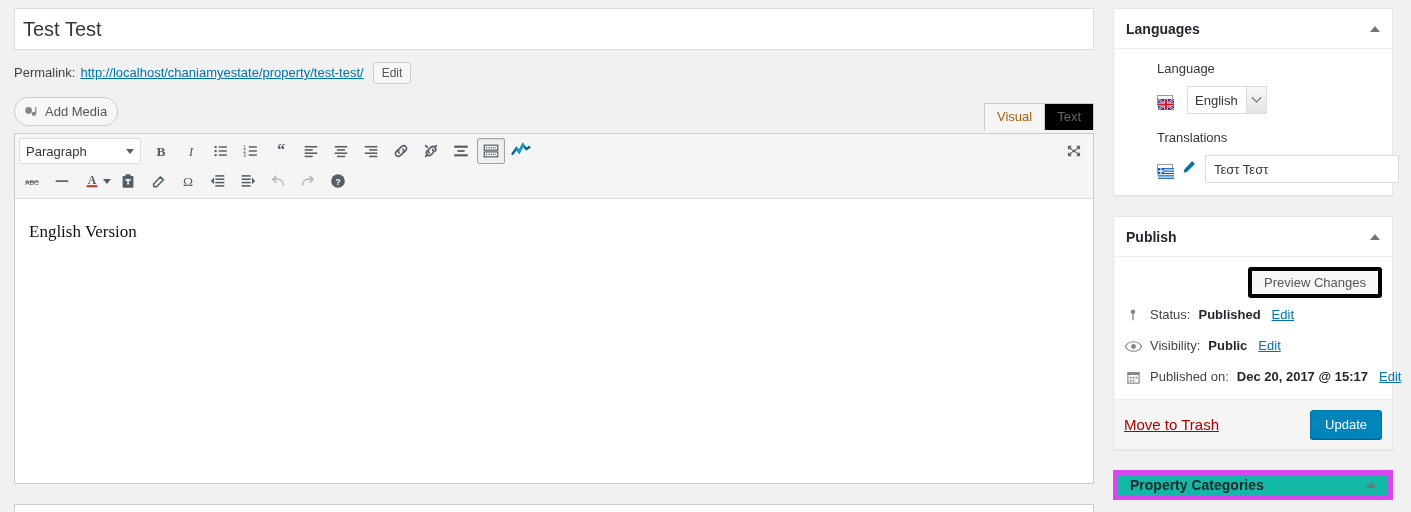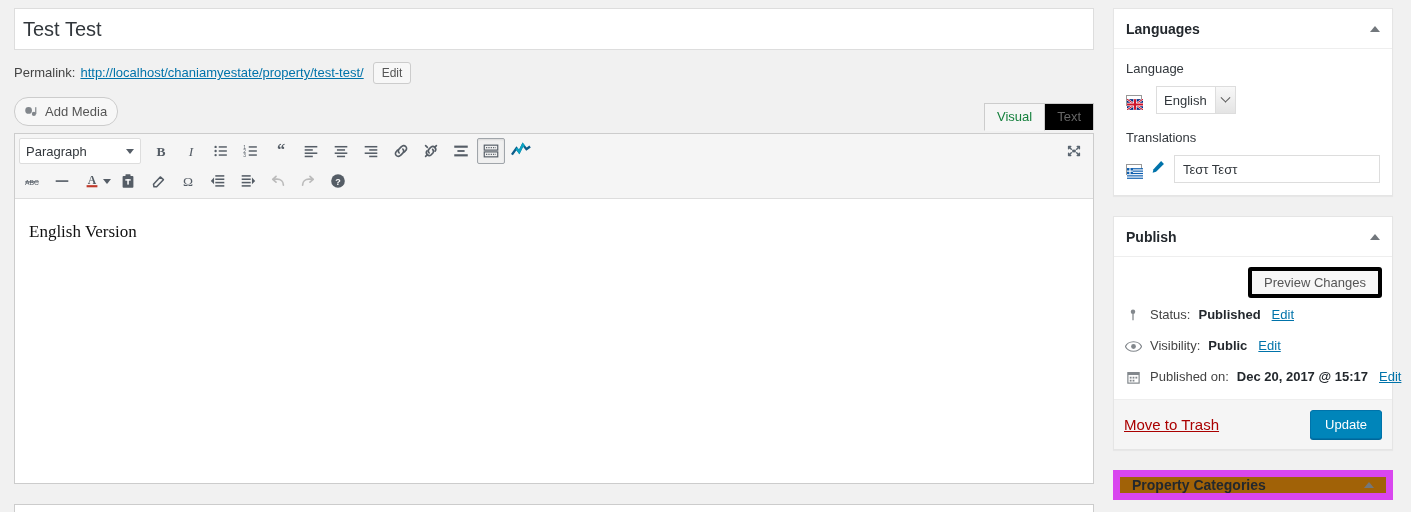--- a/index.html
+++ b/index.html
@@ -107,21 +107,21 @@
     border: 1px solid #ccc;
     border-bottom: none;
     background: #000000;
     color: #666;
     cursor: pointer;
     margin-left: -1px;
     height: 27px;
   }
   .ed-tab.active {
     background: #f5f5f5;
-    color: #15803d;
+    color: #a16207;
     border-color: #ccc;
     border-bottom: 1px solid #f5f5f5;
     margin-bottom: -1px;
     height: 28px;
   }
 
   
   .editor-wrap {
     margin-top: 6px;
     border: 1px solid #ccc;
@@ -245,21 +245,21 @@
     color: #23282d;
     font-family: "Liberation Sans", sans-serif;
   }
   .toggle-tri {
     width: 0; height: 0;
     border-left: 5px solid transparent;
     border-right: 5px solid transparent;
     border-bottom: 6px solid #72777c;
     cursor: pointer;
   }
-  .postbox-body { padding: 12px; }
+  .postbox-body { padding: 12px; margin-left: 31px; }
 
   .field-label {
     font-size: 13px;
     color: #32373c;
     margin-bottom: 10px;
     font-family: "Liberation Sans", sans-serif;
   }
   .lang-row {
     display: flex;
     align-items: center;
@@ -378,22 +378,22 @@
     border: 1px solid #0073aa;
     border-radius: 3px;
     color: #fff;
     font-size: 13px;
     padding: 6px 14px;
     cursor: pointer;
     box-shadow: 0 1px 0 #006799;
     font-family: "Liberation Sans", sans-serif;
   }
   .cut-box {
-    background: #a16207;
-    border: 7px solid #d946ef;
+    background: #14b8a6;
+    border: 5px solid #d946ef;
     height: 30px;
     overflow: hidden;
     padding: 0 12px;
     display: flex;
     align-items: center;
     justify-content: space-between;
   }
 </style>
 </head>
 <body>

